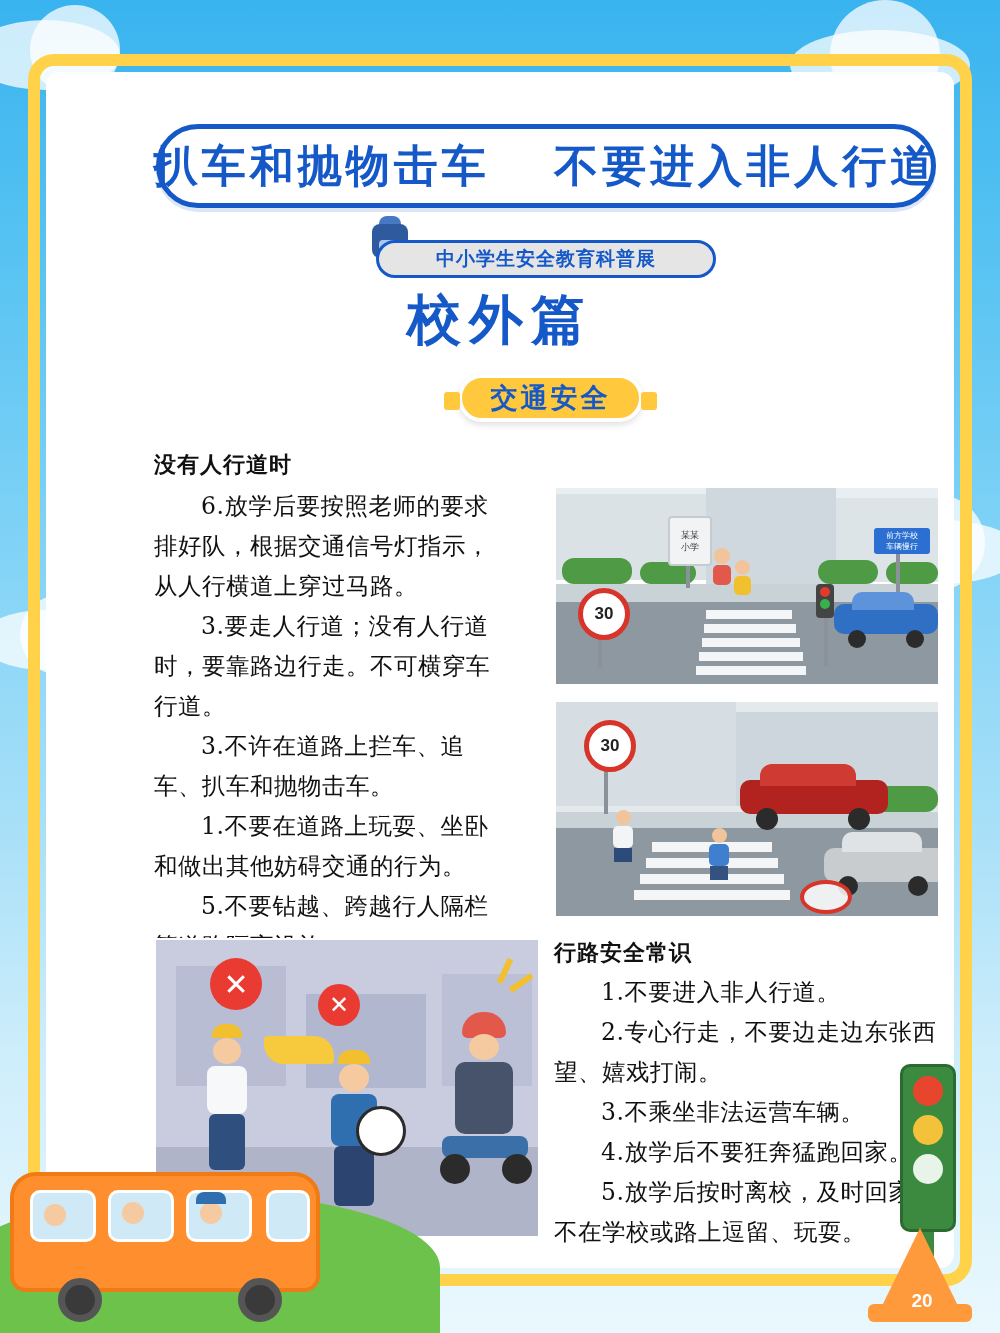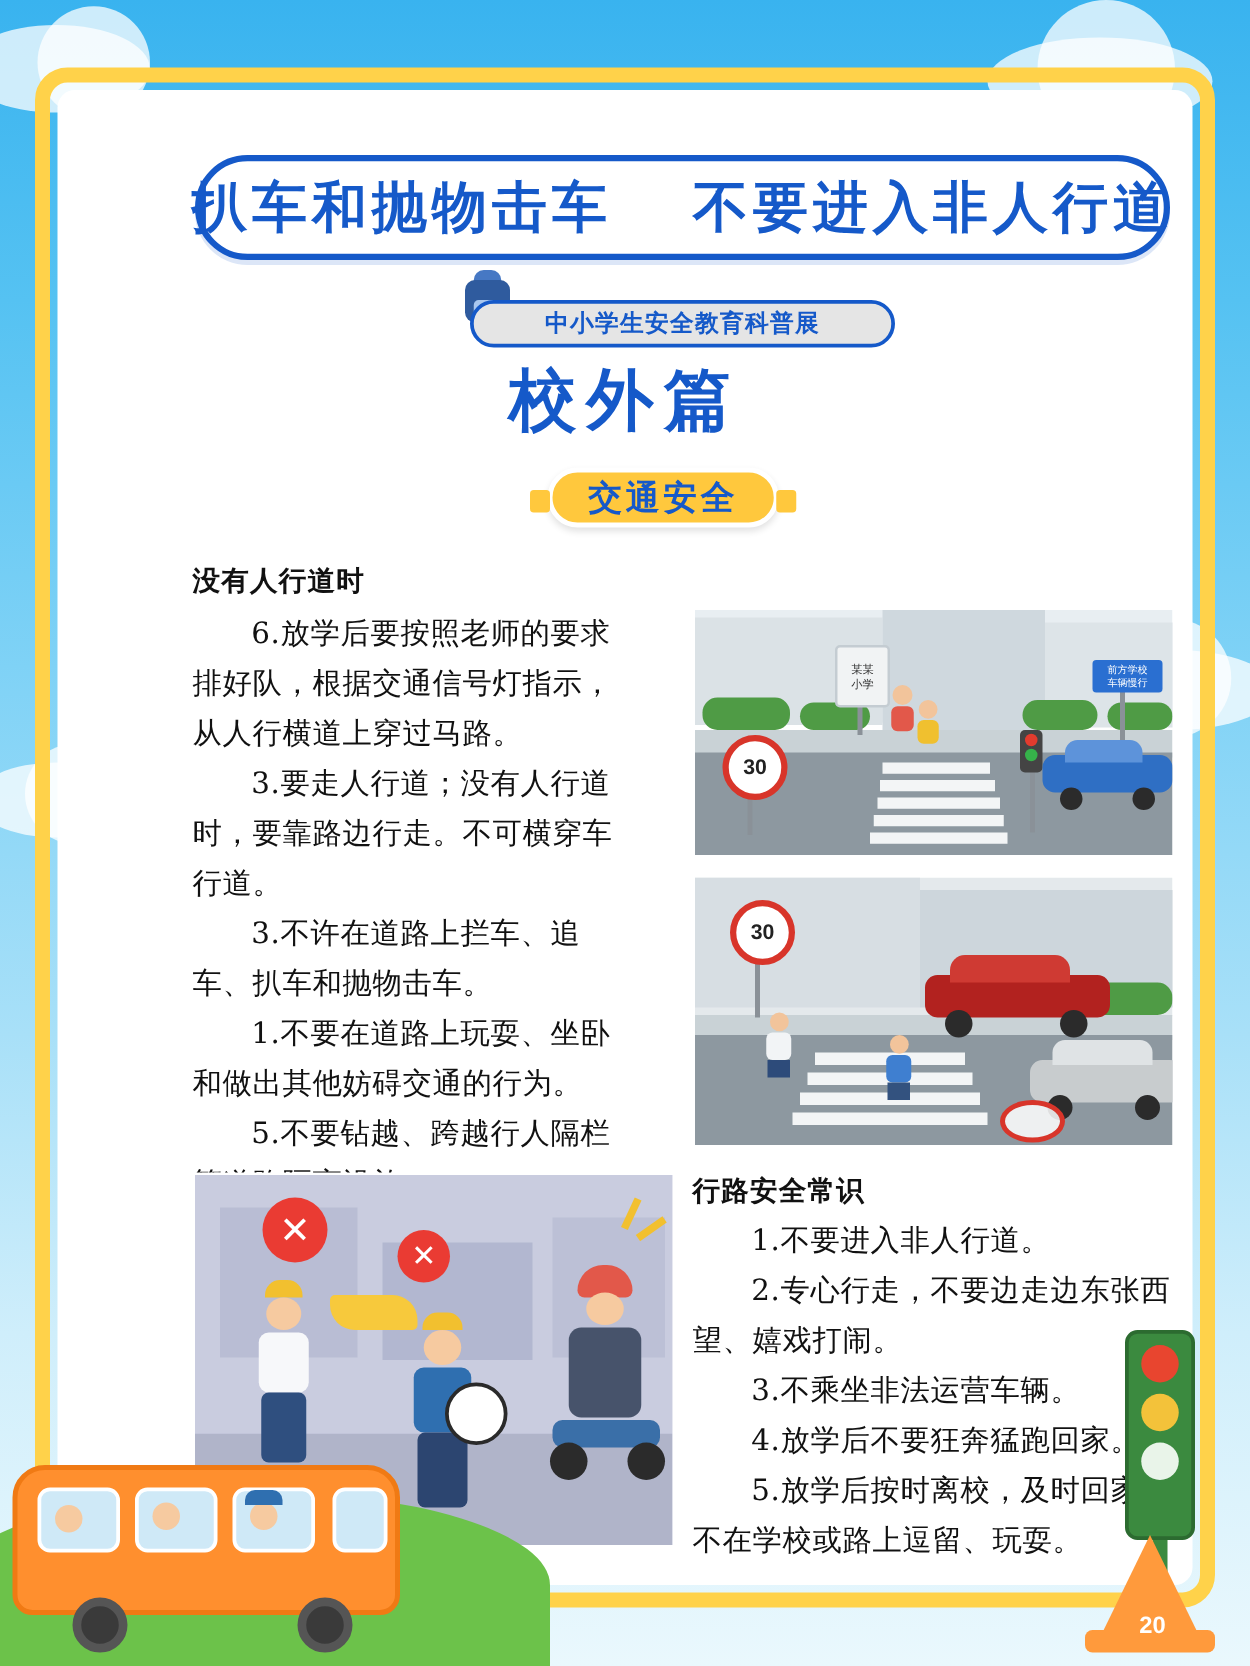--- a/index.html
+++ b/index.html
@@ -54,21 +54,21 @@
   }
   .bag .body{position:absolute;left:4px;top:10px;width:36px;height:34px;background:#2f5b9e;border-radius:8px;}
   .bag .top{position:absolute;left:11px;top:2px;width:22px;height:14px;background:#4678c4;border-radius:8px 8px 0 0;}
   .bag .pocket{position:absolute;left:11px;top:26px;width:22px;height:14px;background:#a9c7ef;border-radius:4px;}
 
   .chapter{
     position:absolute;top:212px;left:0;width:100%;text-align:center;
     font-family:"DejaVu Sans",sans-serif;font-size:54px;font-weight:bold;color:#1559c9;letter-spacing:8px;
   }
   .tag{
-    position:absolute;left:392px;top:302px;width:185px;height:48px;
+    position:absolute;left:412px;top:302px;width:185px;height:48px;
     background:#ffc83d;border:4px solid #ffffff;border-radius:26px;box-sizing:border-box;
     display:flex;align-items:center;justify-content:center;
     box-shadow:0 3px 6px rgba(0,0,0,.12);
   }
   .tag span{font-family:"DejaVu Sans",sans-serif;font-size:27px;font-weight:bold;color:#1559c9;letter-spacing:3px;}
   .tag:before,.tag:after{content:"";position:absolute;top:14px;width:16px;height:18px;background:#ffc83d;border-radius:3px;}
   .tag:before{left:-18px;}
   .tag:after{right:-18px;}
 
   h3.sec{

